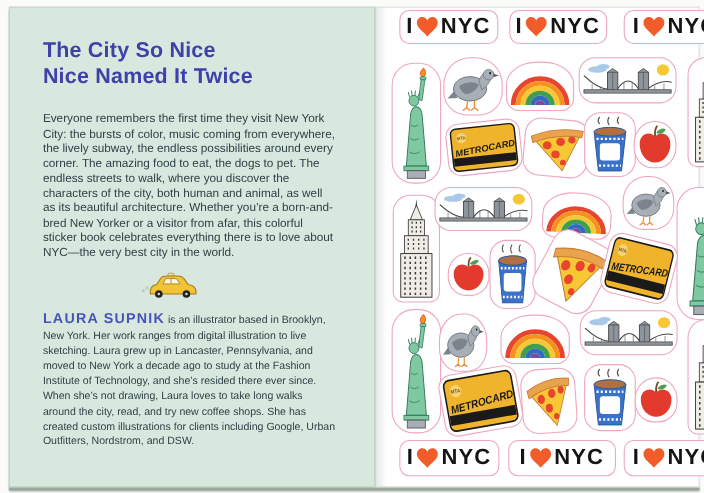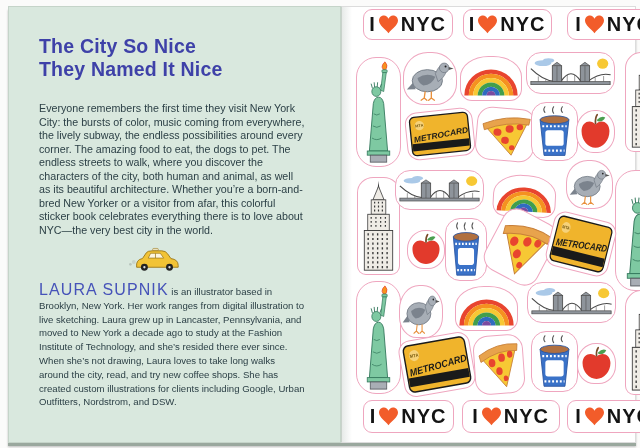--- a/index.html
+++ b/index.html
@@ -11,21 +11,21 @@
   .page-left{position:relative;width:366px;height:100%;background:#d9e8de;
              border:1px solid #c5d4c9;box-sizing:border-box;}
   .page-left .inner{position:absolute;left:30px;top:28px;width:270px;}
   .title{margin:0;color:#3e41a8;font-size:19.5px;line-height:23px;font-weight:bold;
          letter-spacing:.2px;}
   .title span{display:block;}
   .intro{margin:21px 0 0 0;width:268px;color:#2d4147;font-size:10.7px;line-height:13.5px;}
   .taxi{margin:9px 0 2px 88px;width:56px;height:29px;}
   .taxi svg{width:100%;height:100%;display:block;}
   .bio{margin:8px 0 0 0;width:268px;color:#2d4147;font-size:9.6px;line-height:13.8px;}
-  .bio-name{color:#4653b9;font-weight:normal;letter-spacing:1.1px;font-size:16px;}
+  .bio-name{color:#4653b9;font-weight:bold;letter-spacing:1.1px;font-size:13px;}
   
   .page-right{position:relative;width:325px;height:100%;background:#ffffff;
               border:1px solid #dcdcdc;border-left:1px solid #c9d2cb;box-sizing:border-box;}
   .page-right::before{content:"";position:absolute;left:0;top:0;bottom:0;width:10px;
               background:linear-gradient(90deg,rgba(120,140,128,.18),rgba(120,140,128,0));}
   #sheet{position:absolute;left:0;top:0;right:0;bottom:0;}
   
   .sticker{position:absolute;background:#fff;border:1.6px solid #efa6bf;box-sizing:border-box;
            display:flex;align-items:center;justify-content:center;padding:2px;}
   .sticker svg{width:100%;height:100%;display:block;}
@@ -48,21 +48,21 @@
 </head>
 <body>
 
 <div id="canvas">
   <div class="book">
 
     <div class="page-left">
       <div class="inner">
         <h1 class="title">
           <span>The City So Nice</span>
-          <span>They Named It Nice</span>
+          <span>Nice Named It Twice</span>
         </h1>
         <p class="intro">Everyone remembers the first time they visit New York City: the bursts of color, music coming from everywhere, the lively subway, the endless possibilities around every corner. The amazing food to eat, the dogs to pet. The endless streets to walk, where you discover the characters of the city, both human and animal, as well as its beautiful architecture. Whether you’re a born-and-bred New Yorker or a visitor from afar, this colorful sticker book celebrates everything there is to love about NYC—the very best city in the world.</p>
         <div class="taxi">
           <svg viewBox="0 0 58 30">
             <circle cx="3.5" cy="19" r="1.4" fill="#b9c6bf"></circle>
             <circle cx="7" cy="16.5" r="2" fill="#c8d4cd"></circle>
             <rect x="26.5" y="2.5" width="6" height="2.6" rx="1.2" fill="#e9e0c2" stroke="#a07d20" stroke-width=".6"></rect>
             <path d="M10 22 Q9 14 16 13 L20 7 Q21.5 5 26 5 L36 5 Q40 5 42 8 L45.5 13 Q53 14 53 20 L53 22 Z" fill="#f2c335" stroke="#a07d20" stroke-width="1"></path>
             <path d="M22 12.5 L24.5 7.5 L34.5 7.5 L38 12.5 Z" fill="#fdf6e0" stroke="#a07d20" stroke-width=".8"></path>
             <path d="M29.5 7.5 V12.5" stroke="#a07d20" stroke-width=".8"></path>

